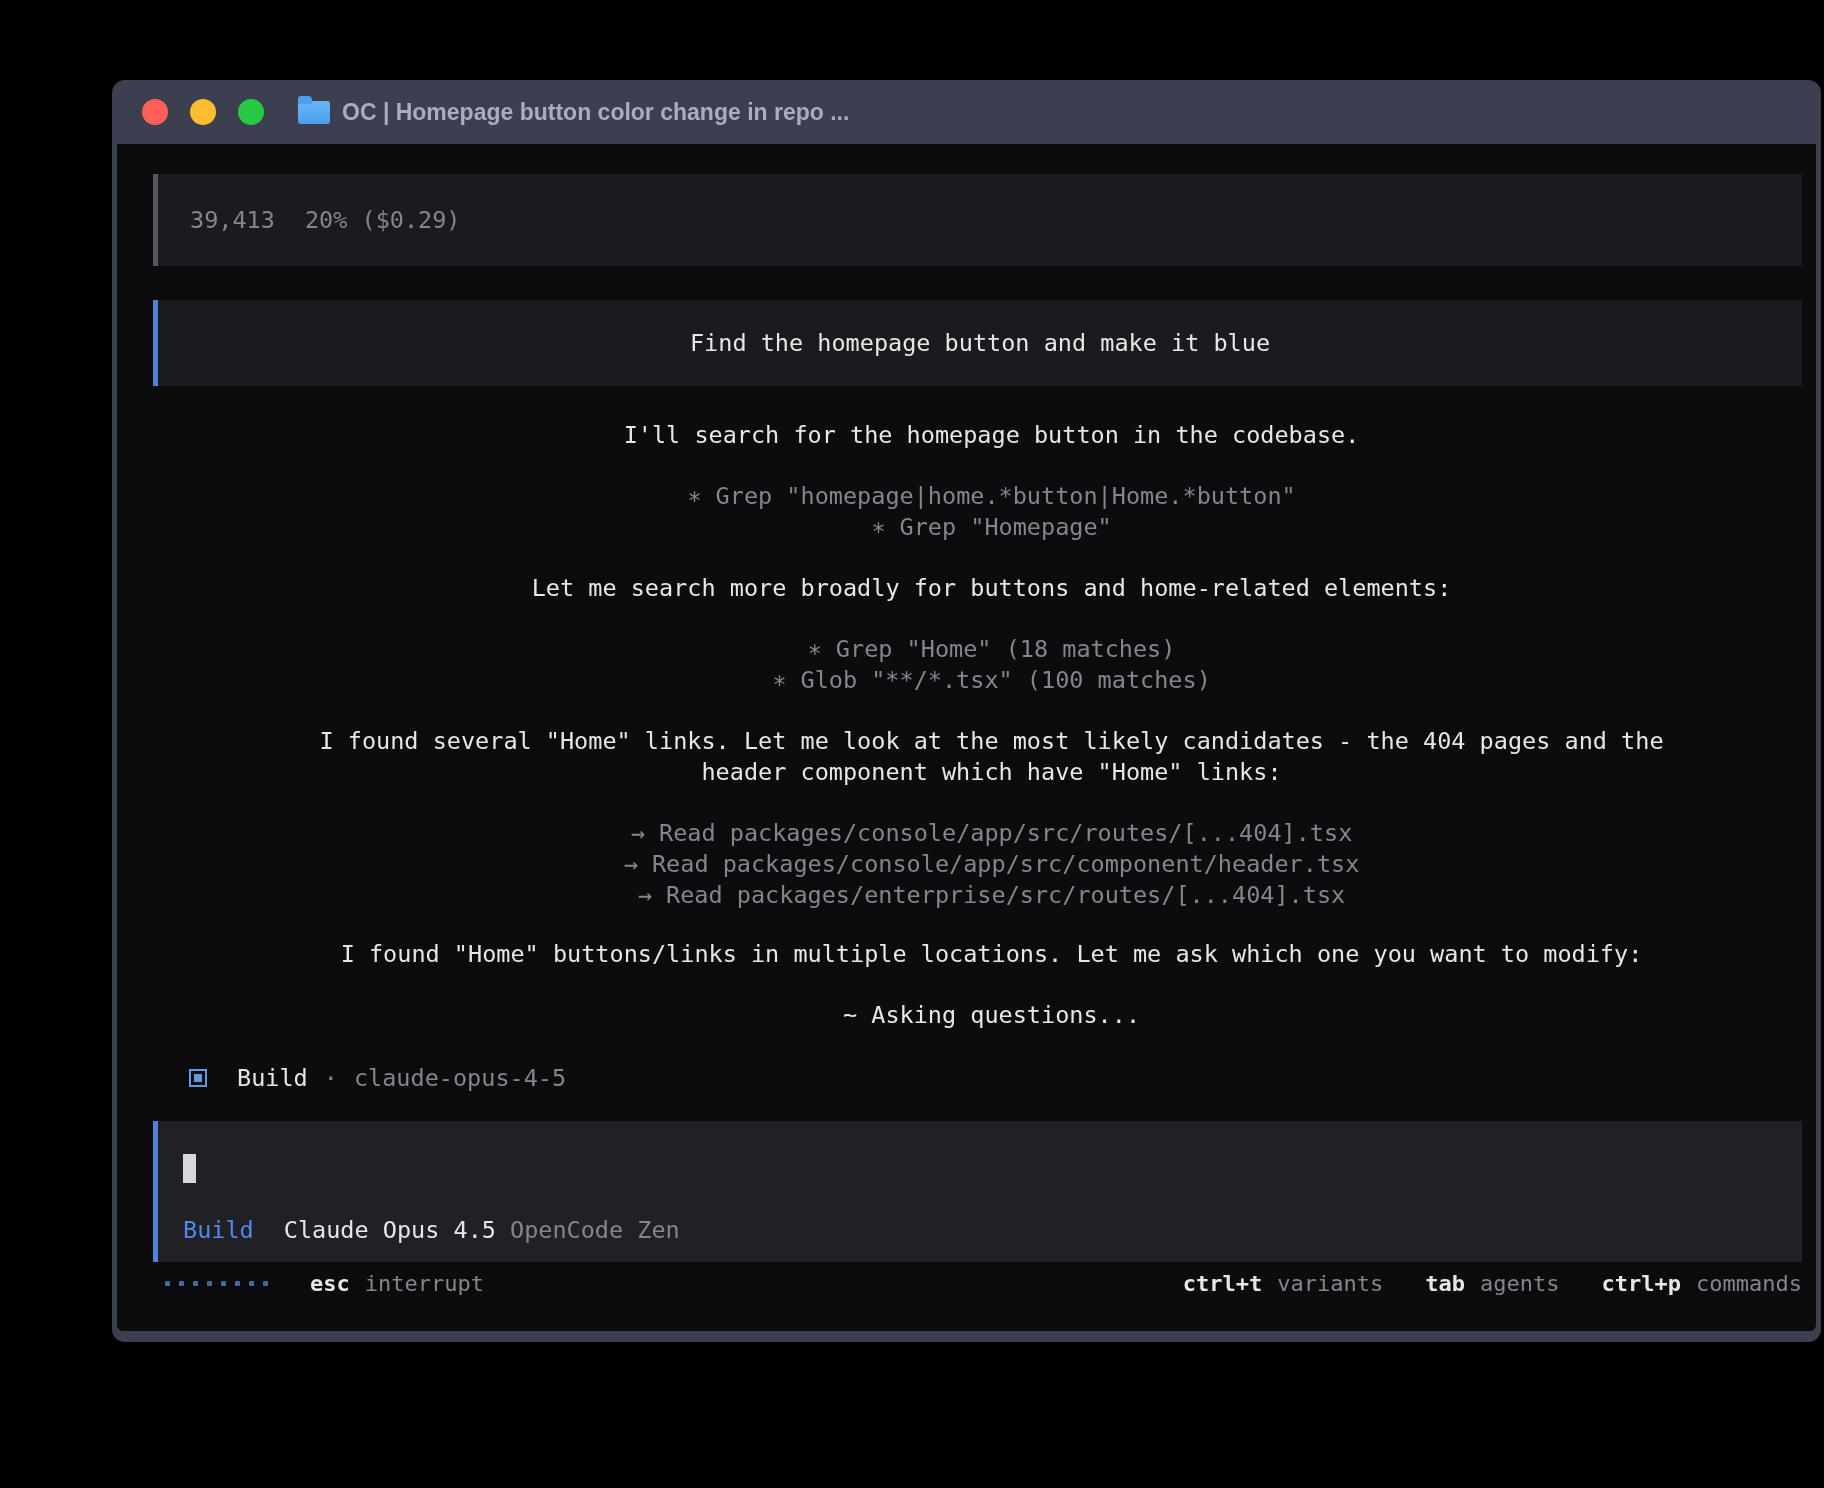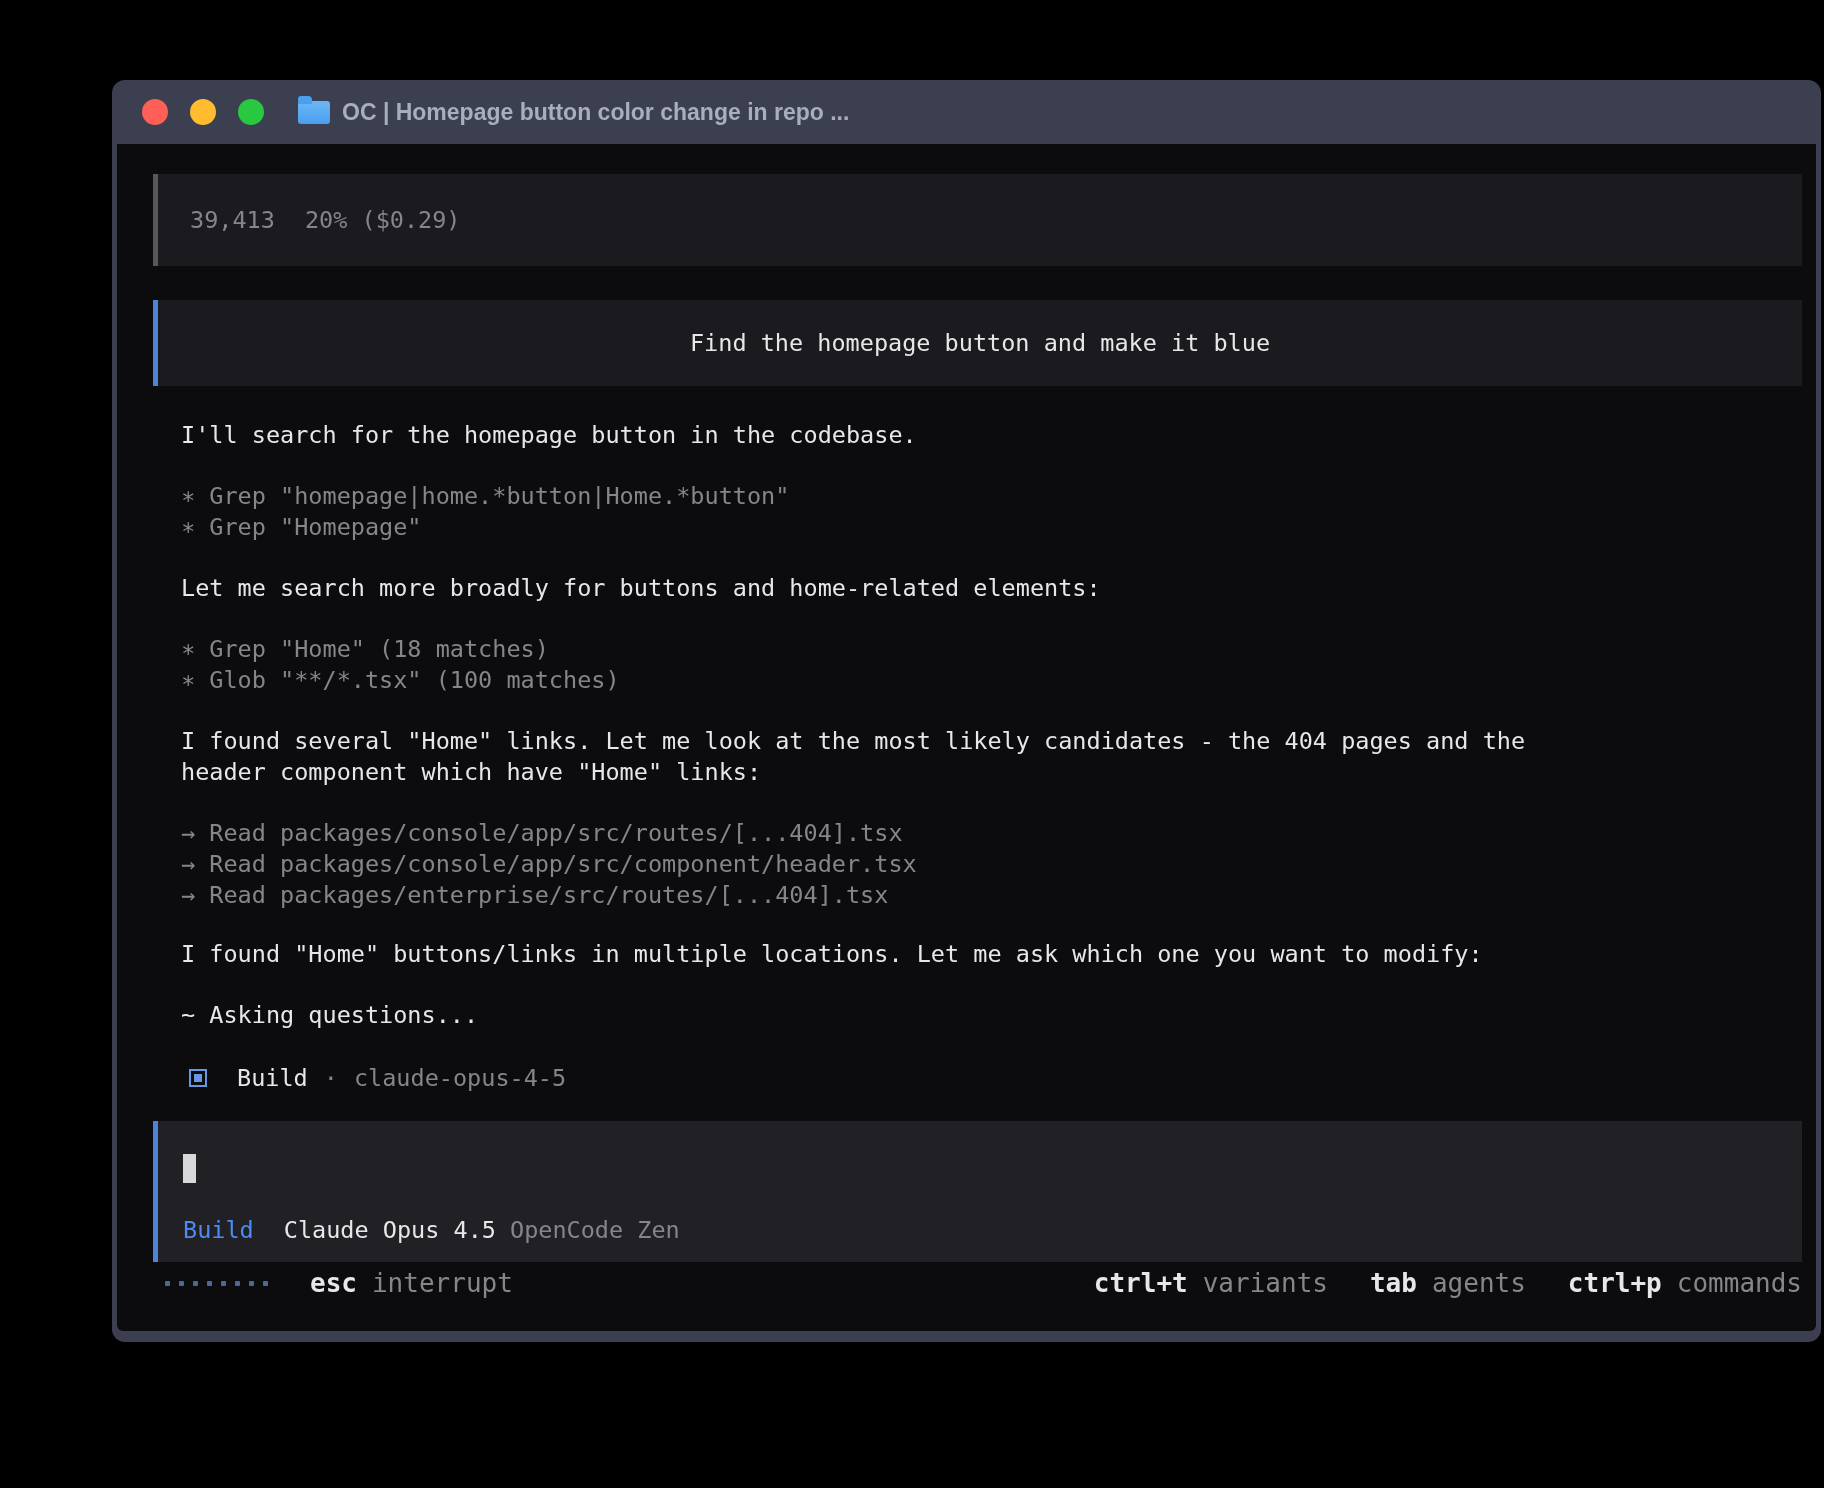--- a/index.html
+++ b/index.html
@@ -63,21 +63,21 @@
 
   .user-block{
     margin-top:34px;height:86px;display:flex;align-items:center;
     padding:0 32px;border-left-color:var(--accent-blue);
     font-size:23.5px;color:var(--text-white);
   }
 
   .group{margin-top:30px;margin-left:28px;}
   .group.g0{margin-top:34px;}
   .group.g6{margin-top:28px;}
-  .line{font-size:23.5px;line-height:31px;white-space:pre;}
+  .line{font-size:23.5px;line-height:31px;white-space:pre;text-align:center;}
   .line.text{color:var(--text-white);}
   .line.tool{color:var(--text-gray);}
 
   .build-row{
     margin-top:31px;margin-left:36px;height:31px;
     display:flex;align-items:center;
   }
   .build-icon{
     width:18px;height:18px;border:2.5px solid #6598e2;
     display:flex;align-items:center;justify-content:center;flex:0 0 18px;
@@ -94,21 +94,21 @@
   }
   .cursor{width:13px;height:29px;background:#d8d8da;}
   .input-footer{margin-top:33px;display:flex;align-items:baseline;font-size:23.5px;white-space:pre;}
   .f-agent{color:var(--blue-text);}
   .f-model{color:var(--text-white);margin-left:30px;}
   .f-provider{color:var(--text-gray);margin-left:14px;}
 
   .statusbar{
     margin-top:auto;flex:0 0 auto;
     display:flex;align-items:center;
-    padding:0 14px 32px 48px;font-size:26px;line-height:31px;
+    padding:0 14px 32px 48px;font-size:22px;line-height:31px;
   }
   .dots{display:flex;gap:9px;align-items:center;}
   .dot{width:5px;height:5px;background:var(--dot-blue);border-radius:1px;display:inline-block;}
   .hint{display:flex;align-items:baseline;white-space:pre;}
   .hint .key{color:var(--text-white);font-weight:bold;}
   .hint .lab{color:var(--text-gray);margin-left:15px;}
   .hint-left{margin-left:42px;}
   .rightgroup{margin-left:auto;display:flex;gap:42px;}
 </style>
 </head>

